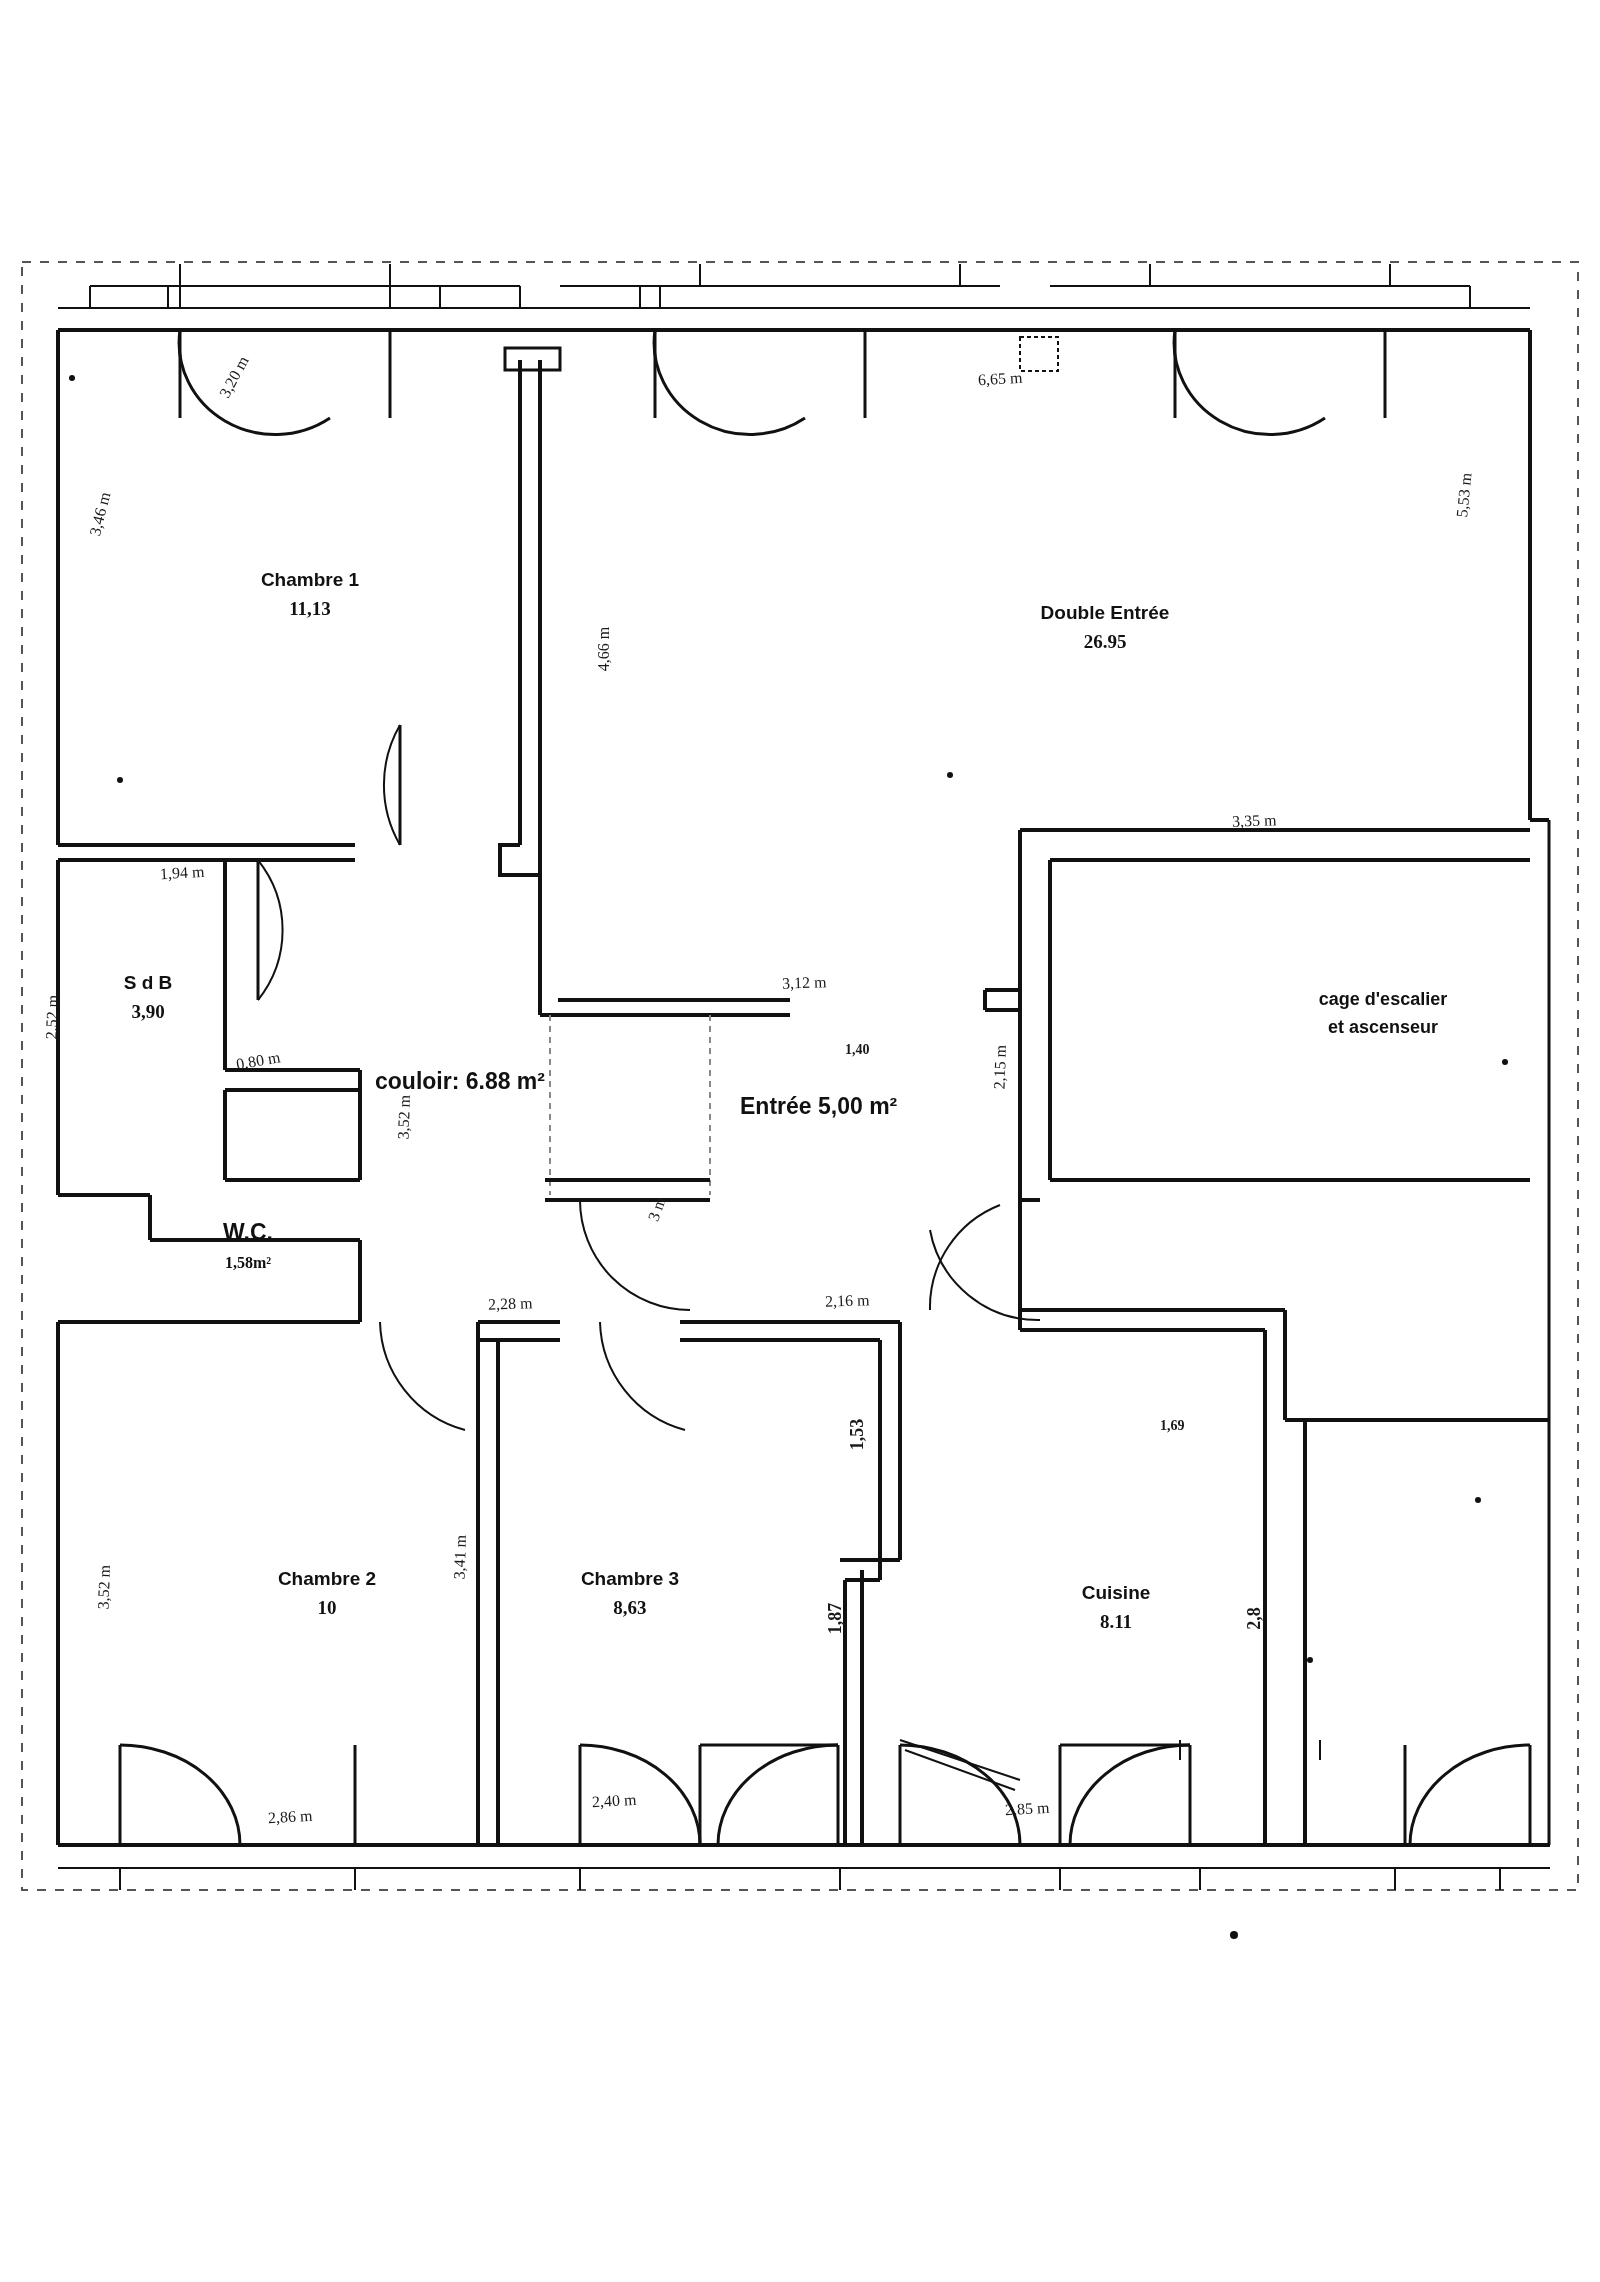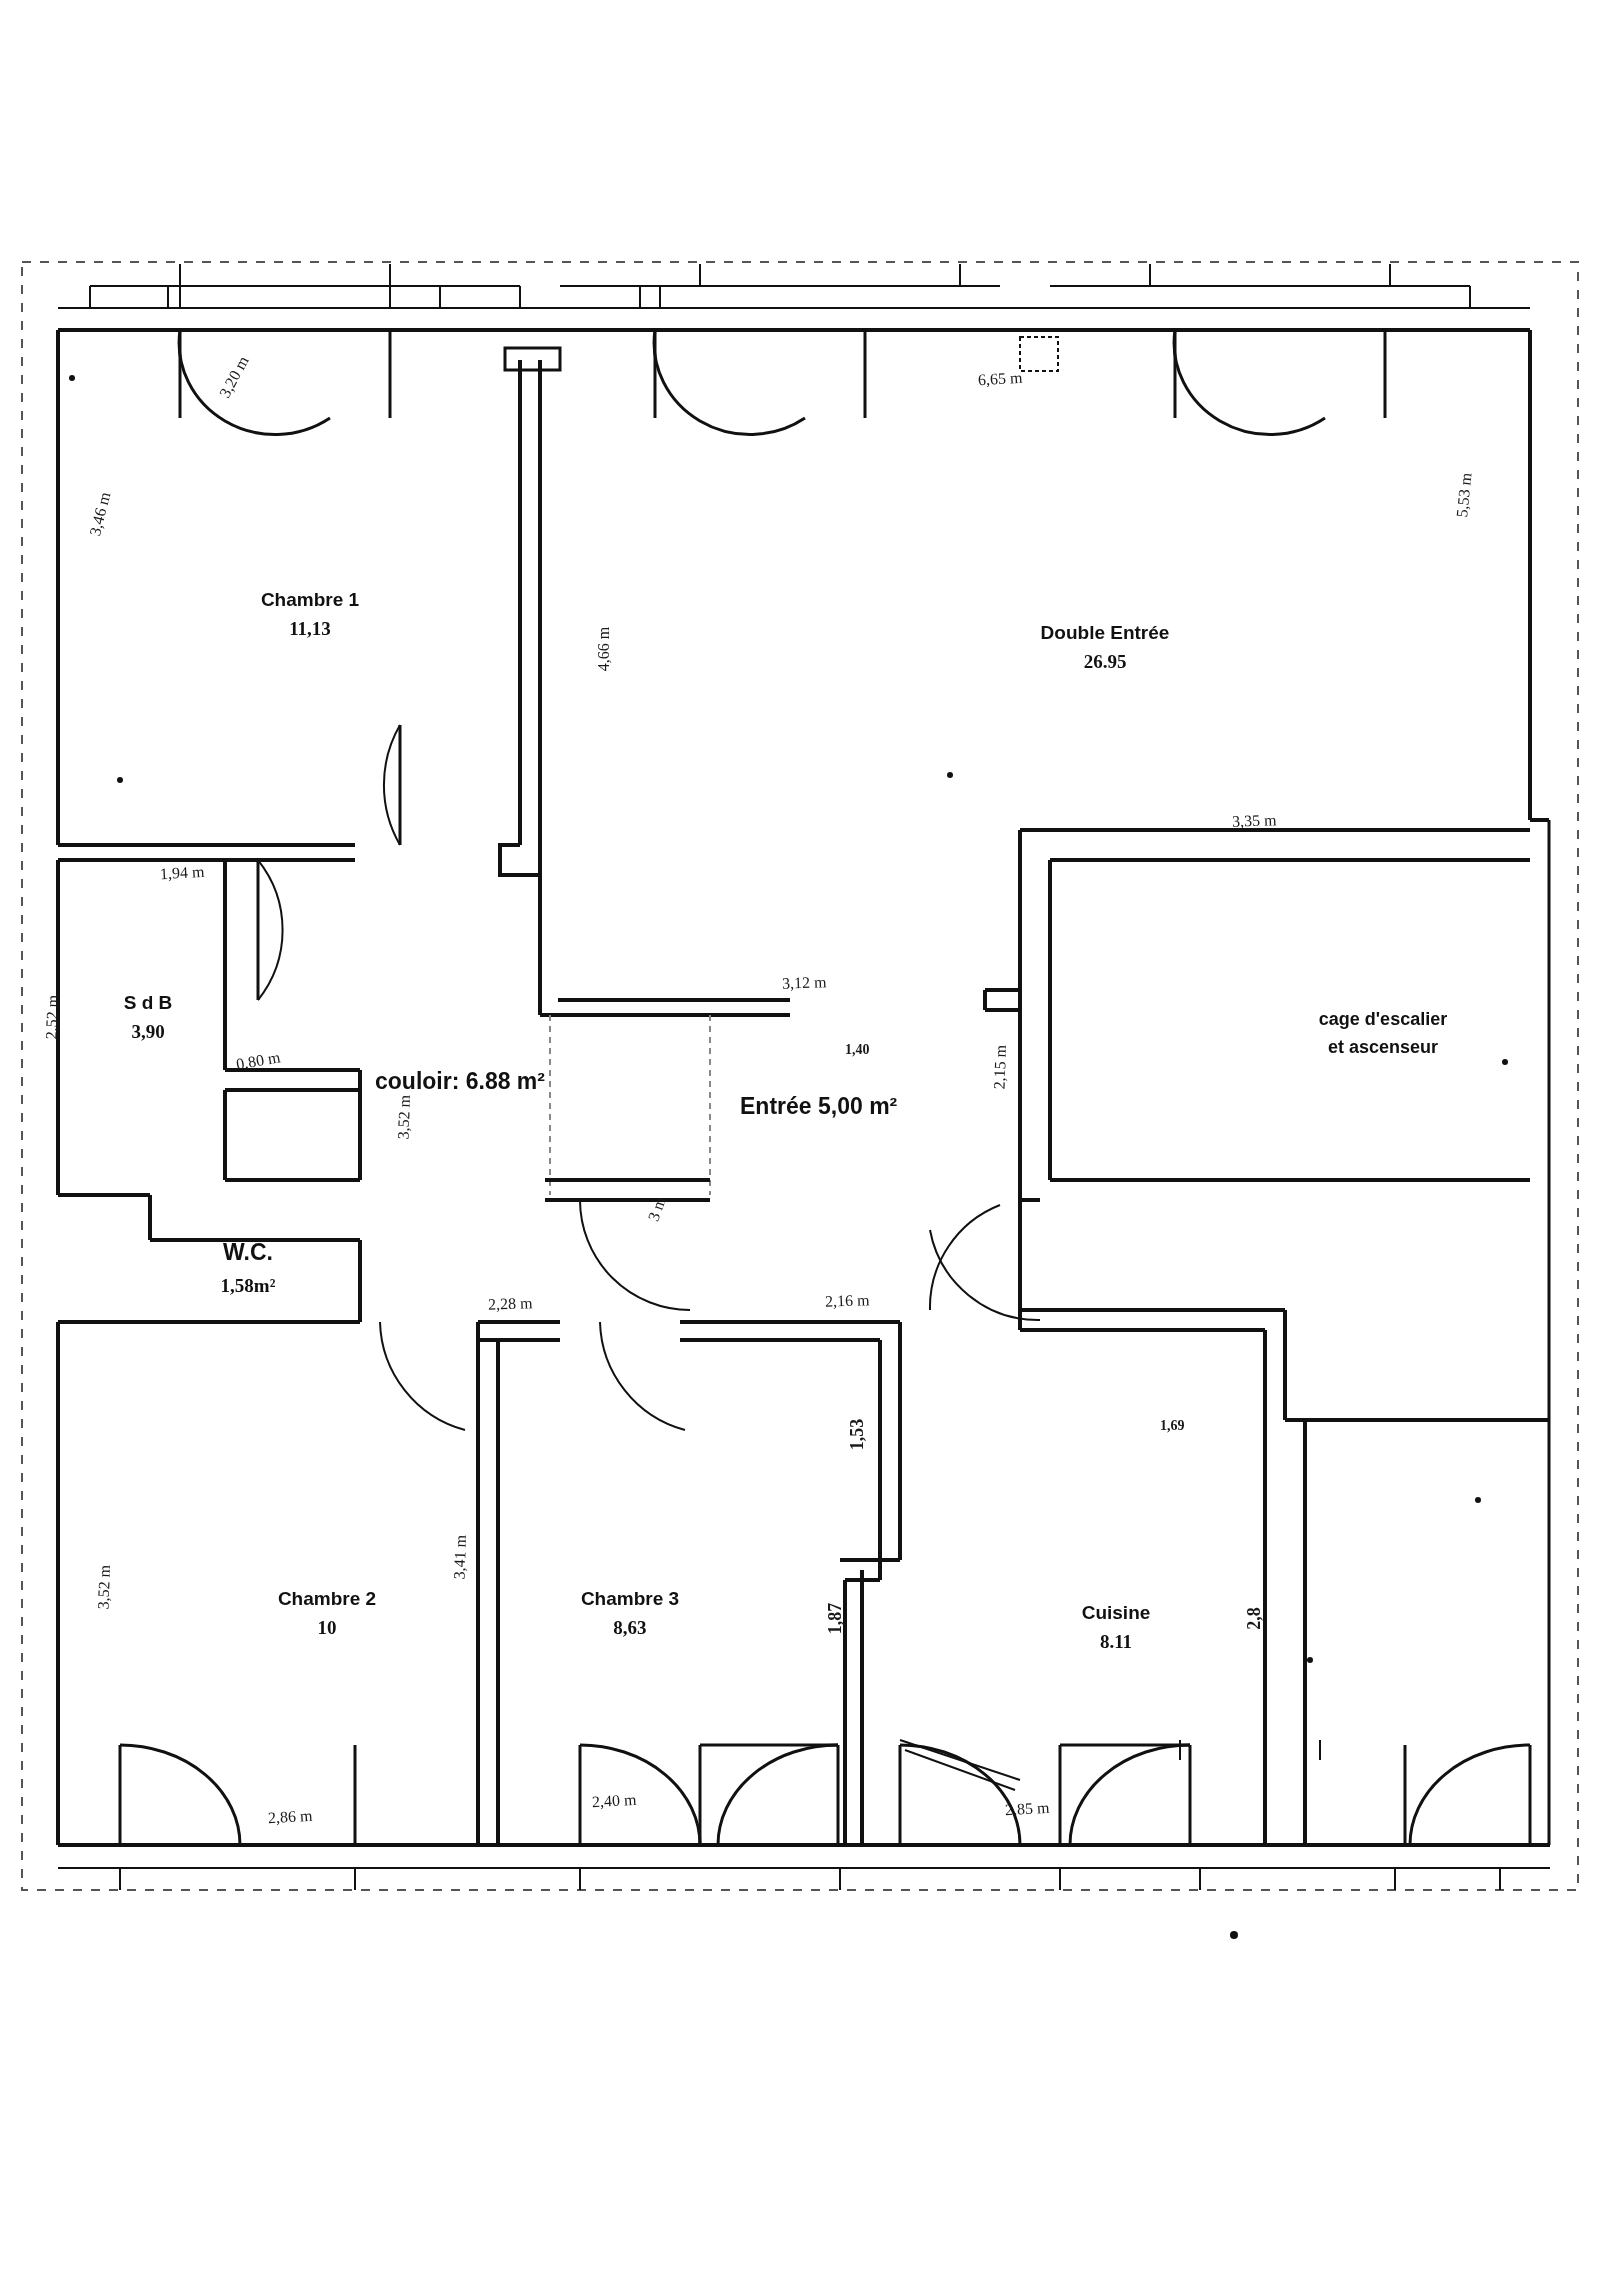--- a/index.html
+++ b/index.html
@@ -1,20 +1,20 @@
 <!DOCTYPE html>
 <html><head>
 <meta charset="utf-8">
 <style>
   html,body{margin:0;padding:0;background:#fff;}
   body{font-family:"Liberation Sans",sans-serif;}
   #page{position:relative;width:1600px;height:2282px;background:#fff;overflow:hidden;}
   #plan{position:absolute;left:0;top:0;width:1600px;height:2282px;}
   .lbl{position:absolute;font-family:"Liberation Sans",sans-serif;color:#111;white-space:nowrap;}
-  .room{font-weight:bold;font-size:19px;text-align:center;line-height:1.55;margin-top:20px;}
+  .room{font-weight:bold;font-size:19px;text-align:center;line-height:1.55;}
   .room .area{font-weight:bold;font-family:Liberation Serif, serif;}
   .dim{font-size:16px;font-family:"Liberation Serif",serif;color:#1a1a1a;}
   .small{font-size:23px;font-weight:bold;}
   .ctr{transform:translateX(-50%);}
 </style>
 </head>
 <body>
 
 <div id="page">
 
@@ -202,21 +202,21 @@
 <div class="lbl room ctr" style="left:1105px;top:598px;">
   <div>Double Entrée</div>
   <div class="area">26.95</div>
 </div>
 <div class="lbl room ctr" style="left:148px;top:968px;">
   <div>S d B</div>
   <div class="area">3,90</div>
 </div>
 <div class="lbl room ctr" style="left:248px;top:1215px;font-size:23px;">
   <div>W.C.</div>
-  <div class="area" style="font-size:19px;">1,58m²</div>
+  <div class="area" style="font-size:16px;">1,58m²</div>
 </div>
 <div class="lbl room ctr" style="left:327px;top:1564px;">
   <div>Chambre 2</div>
   <div class="area">10</div>
 </div>
 <div class="lbl room ctr" style="left:630px;top:1564px;">
   <div>Chambre 3</div>
   <div class="area">8,63</div>
 </div>
 <div class="lbl room ctr" style="left:1116px;top:1578px;">

